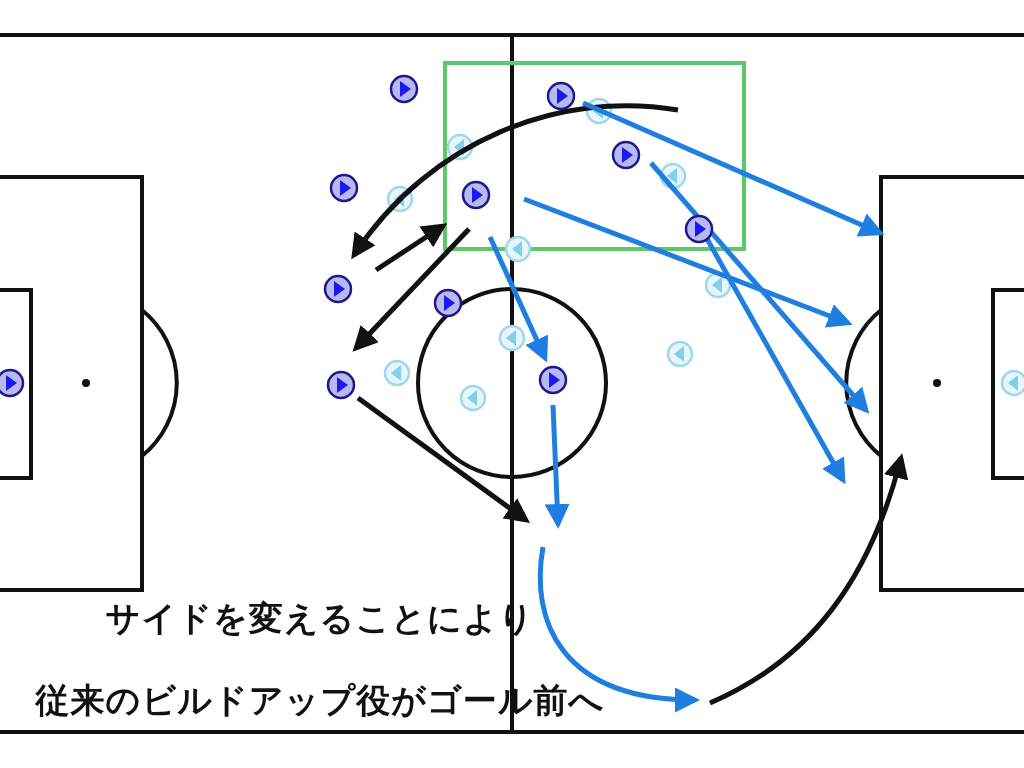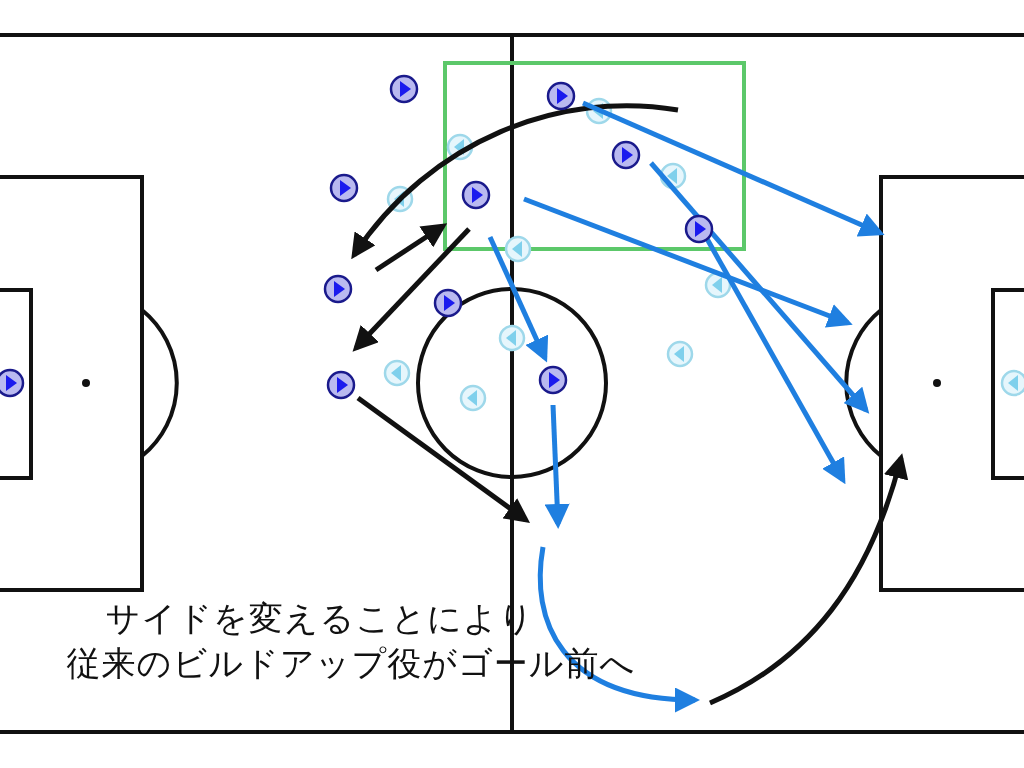--- a/index.html
+++ b/index.html
@@ -1,20 +1,20 @@
 <!DOCTYPE html>
 <html><head>
 <meta charset="utf-8">
 <style>
   html,body{margin:0;padding:0;background:#fff;}
   body{width:1024px;height:768px;overflow:hidden;position:relative;font-family:"DejaVu Sans",sans-serif;}
   #pitch{position:absolute;left:0;top:0;}
-  .caption{position:absolute;left:0;width:640px;text-align:center;font-size:34px;color:#111;font-weight:400;letter-spacing:1px;}
+  .caption{position:absolute;left:0;width:640px;text-align:center;font-size:34px;color:#111;font-weight:700;letter-spacing:1px;}
   #cap1{top:596px;left:0;width:640px;}
-  #cap2{top:641px;left:0;width:640px;margin-left:31px;}
+  #cap2{top:678px;left:0;width:640px;}
 </style>
 </head>
 <body>
 
 <svg id="pitch" width="1024" height="768" viewBox="0 0 1024 768">
   <defs>
     <marker id="ah-black" viewBox="0 0 10 10" refX="8" refY="5" markerWidth="5" markerHeight="5" orient="auto-start-reverse">
       <path d="M0,0 L10,5 L0,10 z" fill="#111"></path>
     </marker>
     <marker id="ah-blue" viewBox="0 0 10 10" refX="8" refY="5" markerWidth="5" markerHeight="5" orient="auto-start-reverse">

